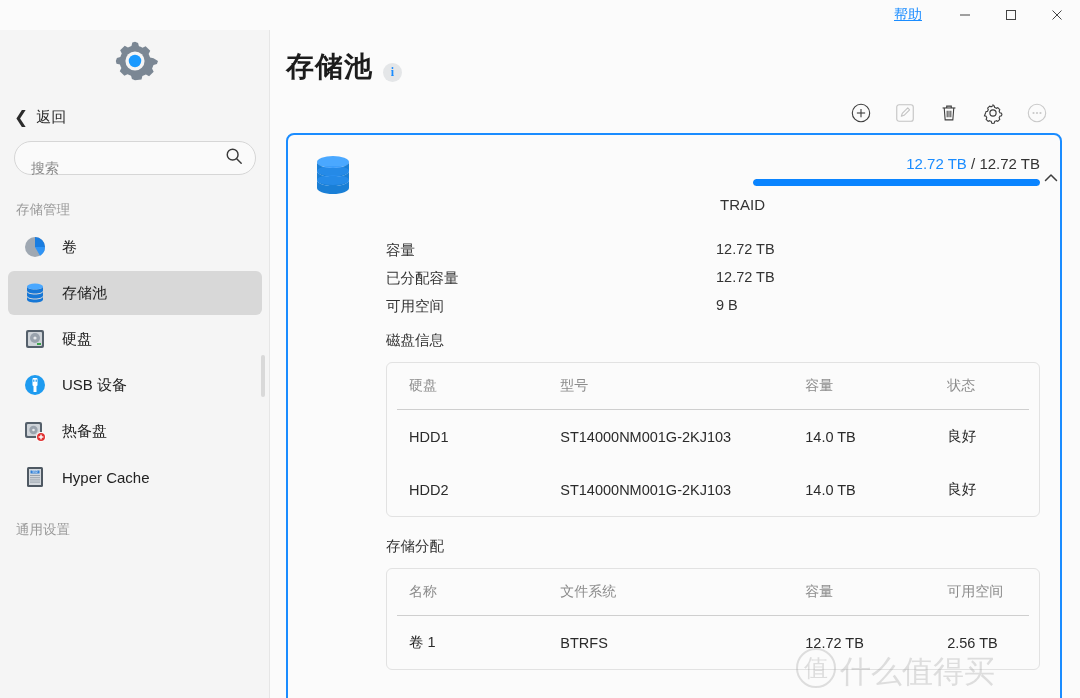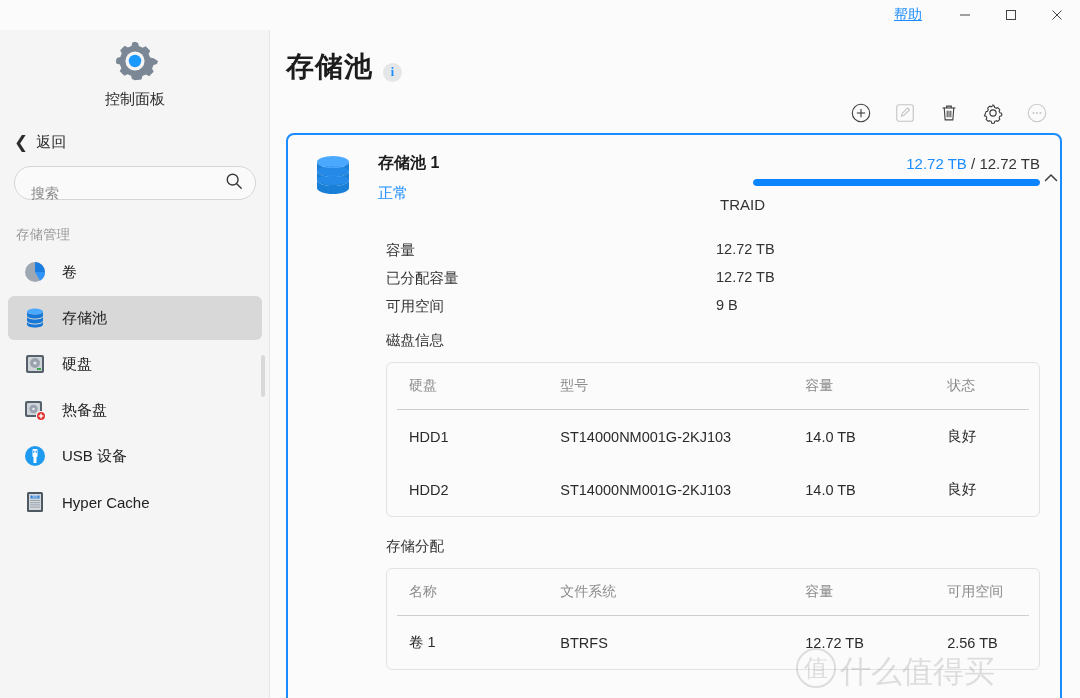--- a/index.html
+++ b/index.html
@@ -187,21 +187,20 @@
   <div class="sidebar">
 
     <div class="cp-head">
       <div class="cp-gear">
         <svg width="46" height="46" viewBox="0 0 48 48">
           <path fill="#7b8794" d="M24 4l3.2 1.1.9 3.6a16 16 0 0 1 3.7 1.5l3.3-1.7 2.4 2.4 2.4 2.4-1.7 3.3c.6 1.2 1.1 2.4 1.5 3.7l3.6.9L48 24l-1.1 3.2-3.6.9c-.4 1.3-.9 2.5-1.5 3.7l1.7 3.3-2.4 2.4-2.4 2.4-3.3-1.7c-1.2.6-2.4 1.1-3.7 1.5l-.9 3.6L24 44l-3.2-1.1-.9-3.6a16 16 0 0 1-3.7-1.5l-3.3 1.7-2.4-2.4-2.4-2.4 1.7-3.3a16 16 0 0 1-1.5-3.7l-3.6-.9L4 24l1.1-3.2 3.6-.9c.4-1.3.9-2.5 1.5-3.7L8.5 12.9l2.4-2.4 2.4-2.4 3.3 1.7c1.2-.6 2.4-1.1 3.7-1.5l.9-3.6z"></path>
           <circle cx="24" cy="24" r="10" fill="#f5f5f5"></circle>
           <circle cx="24" cy="24" r="6.5" fill="#1a9aff"></circle>
         </svg>
       </div>
-      <div class="cp-label">控制面板</div>
     </div>
 
     <div class="back-row">
       <span class="back-chevron">❮</span>
       <span class="back-text">返回</span>
     </div>
 
     <div class="search-box">
       <input type="text" value="" placeholder="搜索" style="">
       <span>
@@ -243,66 +242,67 @@
           <rect x="3" y="3" width="18" height="18" rx="2" fill="#55606b"></rect>
           <rect x="5" y="5" width="14" height="14" rx="1" fill="#cfd4d9"></rect>
           <circle cx="12" cy="11" r="5" fill="#9aa3ad"></circle>
           <circle cx="12" cy="11" r="1.6" fill="#e6e9ec"></circle>
           <rect x="14" y="16" width="4" height="2" fill="#3aa34a"></rect>
         </svg>
       </span>
       <span class="nav-label">硬盘</span>
     </div>
 
+
+    <div class="nav-item">
+      <span class="nav-icon">
+        <svg width="24" height="24" viewBox="0 0 24 24">
+          <circle cx="12" cy="12" r="10" fill="#1e9bf0"></circle>
+          <rect x="9.5" y="5" width="5" height="8" rx="1" fill="#fff"></rect>
+          <rect x="10.5" y="13" width="3" height="6" fill="#fff"></rect>
+          <rect x="10.2" y="6.6" width="1.2" height="2.2" fill="#1e9bf0"></rect>
+          <rect x="12.6" y="6.6" width="1.2" height="2.2" fill="#1e9bf0"></rect>
+        </svg>
+      </span>
+      <span class="nav-label">USB 设备</span>
+    </div>
 
     <div class="nav-item">
       <span class="nav-icon">
         <svg width="24" height="24" viewBox="0 0 24 24">
           <rect x="2" y="3" width="17" height="16" rx="2" fill="#55606b"></rect>
           <rect x="4" y="5" width="13" height="12" rx="1" fill="#cfd4d9"></rect>
           <circle cx="10.5" cy="11" r="4.2" fill="#9aa3ad"></circle>
           <circle cx="10.5" cy="11" r="1.3" fill="#e6e9ec"></circle>
           <circle cx="18" cy="18" r="5" fill="#fff"></circle>
           <circle cx="18" cy="18" r="4" fill="#e03131"></circle>
           <rect x="17.3" y="15.6" width="1.4" height="4.8" fill="#fff"></rect>
           <rect x="15.6" y="17.3" width="4.8" height="1.4" fill="#fff"></rect>
         </svg>
       </span>
       <span class="nav-label">热备盘</span>
     </div>
 
     <div class="nav-item">
       <span class="nav-icon">
         <svg width="24" height="24" viewBox="0 0 24 24">
-          <circle cx="12" cy="12" r="10" fill="#1e9bf0"></circle>
-          <rect x="9.5" y="5" width="5" height="8" rx="1" fill="#fff"></rect>
-          <rect x="10.5" y="13" width="3" height="6" fill="#fff"></rect>
-          <rect x="10.2" y="6.6" width="1.2" height="2.2" fill="#1e9bf0"></rect>
-          <rect x="12.6" y="6.6" width="1.2" height="2.2" fill="#1e9bf0"></rect>
-        </svg>
-      </span>
-      <span class="nav-label">USB 设备</span>
-    </div>
-
-    <div class="nav-item">
-      <span class="nav-icon">
-        <svg width="24" height="24" viewBox="0 0 24 24">
           <rect x="4" y="2" width="16" height="20" rx="1.5" fill="#4e5862"></rect>
           <rect x="6" y="4" width="12" height="16" fill="#d3d8dd"></rect>
           <rect x="7.5" y="5.5" width="9" height="3" fill="#2f7fd6"></rect>
           <text x="12" y="8" font-size="2.6" fill="#fff" text-anchor="middle" font-family="sans-serif">SSD</text>
           <rect x="7" y="10" width="10" height="1" fill="#9aa3ad"></rect>
           <rect x="7" y="12.2" width="10" height="1" fill="#9aa3ad"></rect>
           <rect x="7" y="14.4" width="10" height="1" fill="#9aa3ad"></rect>
           <rect x="7" y="16.6" width="10" height="1" fill="#9aa3ad"></rect>
         </svg>
       </span>
       <span class="nav-label">Hyper Cache</span>
     </div>
 
+    <div class="group-title" style="margin-top:22px">通用设置</div>
 
     <div class="side-scroll"></div>
     <div class="side-divider"></div>
   </div>
 
   <div class="main">
 
     <div class="page-title-row">
       <span class="page-title">存储池</span>
       <span class="info-badge">i</span>
@@ -354,24 +354,20 @@
         <span class="pool-db-icon">
           <svg width="46" height="48" viewBox="0 0 46 48">
             <ellipse cx="23" cy="9" rx="16" ry="6" fill="#4aa8ff"></ellipse>
             <path d="M7 9v9c0 3.3 7.2 6 16 6s16-2.7 16-6V9c0 3.3-7.2 6-16 6S7 12.3 7 9z" fill="#1a7fd6"></path>
             <path d="M7 18v9c0 3.3 7.2 6 16 6s16-2.7 16-6v-9c0 3.3-7.2 6-16 6S7 21.3 7 18z" fill="#1a7fd6"></path>
             <path d="M7 27v8c0 3.3 7.2 6 16 6s16-2.7 16-6v-8c0 3.3-7.2 6-16 6S7 30.3 7 27z" fill="#1a7fd6"></path>
             <ellipse cx="23" cy="18" rx="16" ry="5" fill="#2f94f5" opacity=".55"></ellipse>
             <ellipse cx="23" cy="27" rx="16" ry="5" fill="#2f94f5" opacity=".55"></ellipse>
           </svg>
         </span>
-        <div>
-          <div class="pool-name">存储池 1</div>
-          <div class="pool-status">正常</div>
-        </div>
 
         <div class="pool-head-right">
           <div class="cap-line">
             <span class="cap-used">12.72 TB</span>
             <span>/</span>
             <span>12.72 TB</span>
           </div>
           <div class="bar-track">
             <div class="bar-fill" id="bar-fill" style="width: 100%;"></div>
           </div>

